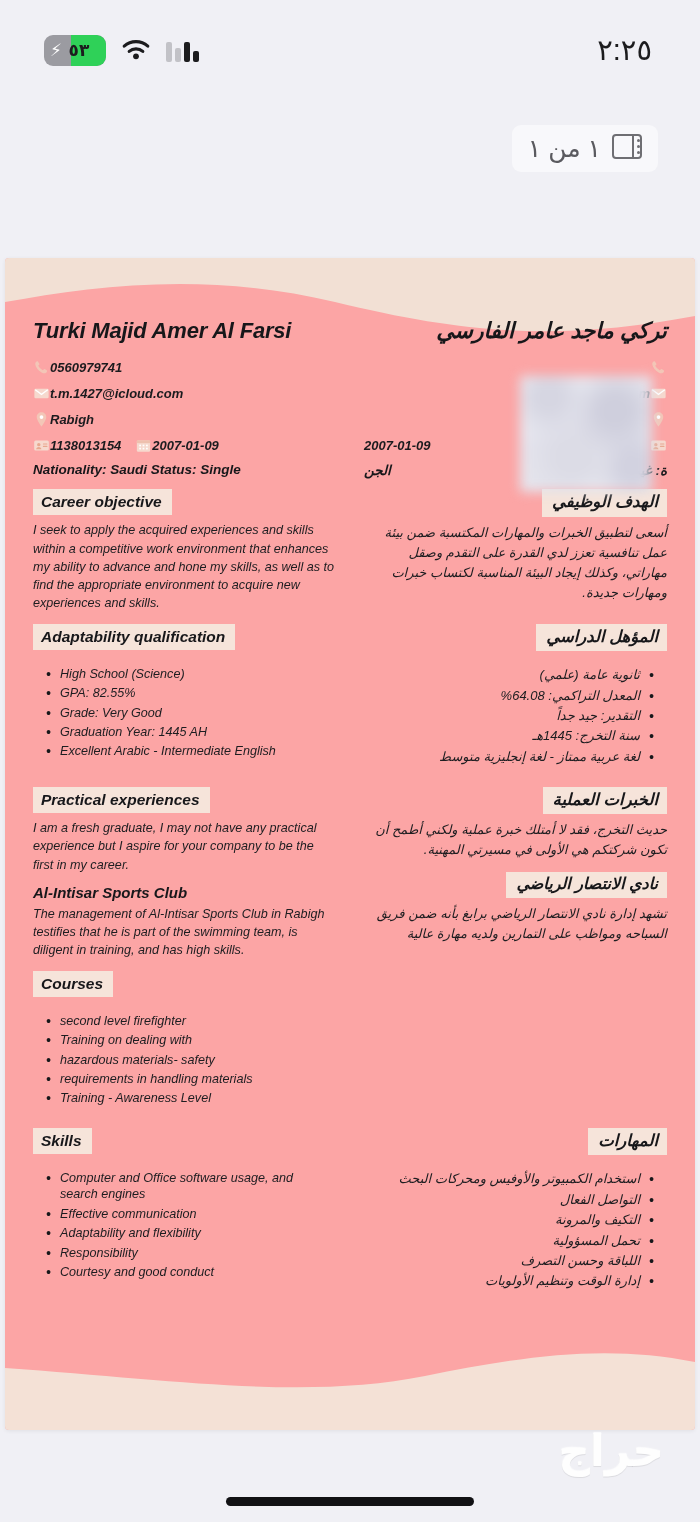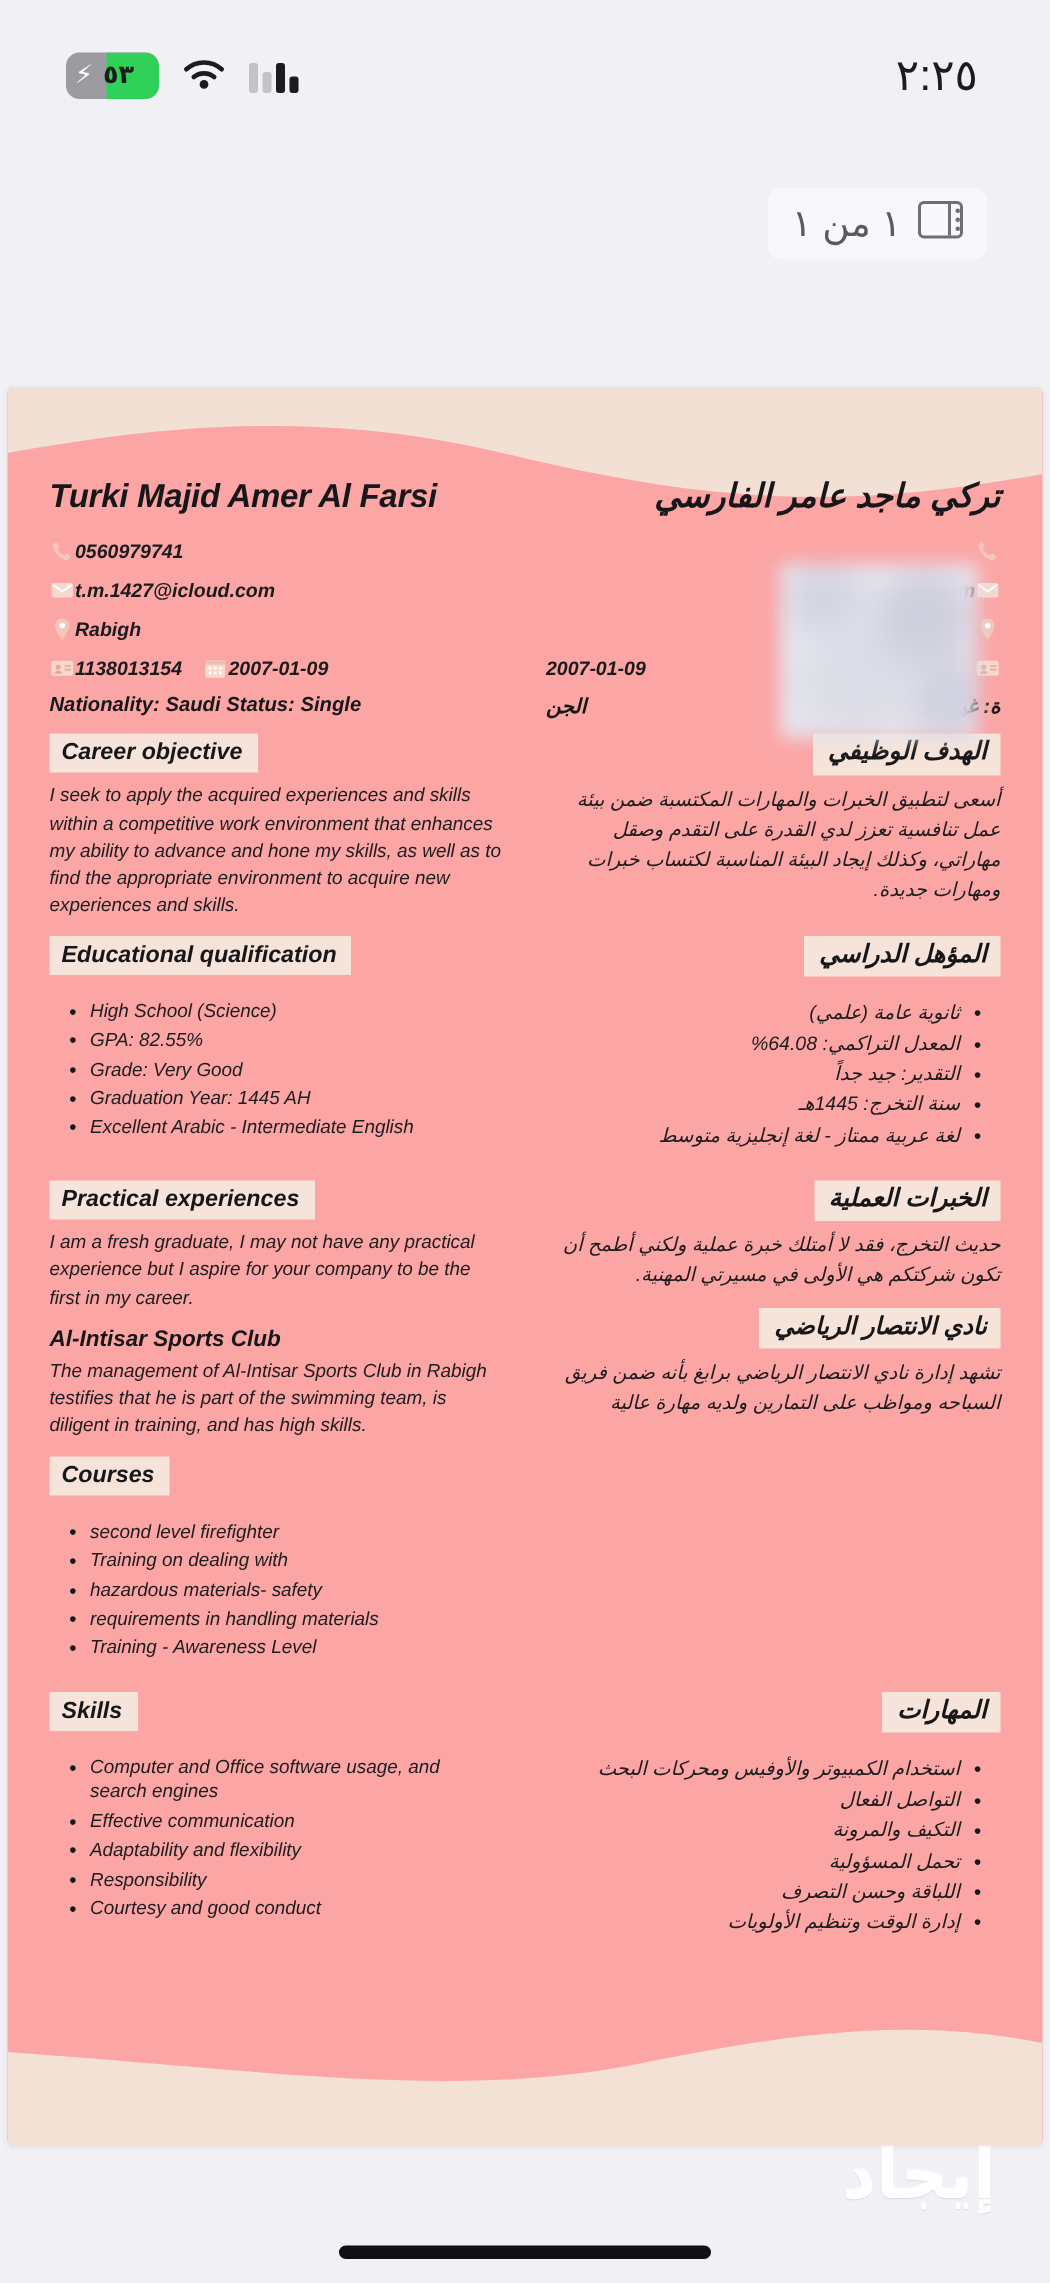--- a/index.html
+++ b/index.html
@@ -332,21 +332,21 @@
           <div class="para">I seek to apply the acquired experiences and skills within a competitive work environment that enhances my ability to advance and hone my skills, as well as to find the appropriate environment to acquire new experiences and skills.</div>
         </div>
         <div class="col-ar">
           <div class="sec-head ar">الهدف الوظيفي</div>
           <div class="para ar">أسعى لتطبيق الخبرات والمهارات المكتسبة ضمن بيئة عمل تنافسية تعزز لدي القدرة على التقدم وصقل مهاراتي، وكذلك إيجاد البيئة المناسبة لكتساب خبرات ومهارات جديدة.</div>
         </div>
       </div>
 
       <div class="row">
         <div class="col-en">
-          <div class="sec-head">Educational qualification</div>
+          <div class="sec-head">Adaptability qualification</div>
           <ul class="blist">
             <li>High School (Science)</li>
             <li>GPA: 82.55%</li>
             <li>Grade: Very Good</li>
             <li>Graduation Year: 1445 AH</li>
             <li>Excellent Arabic - Intermediate English</li>
           </ul>
         </div>
         <div class="col-ar">
           <div class="sec-head ar">المؤهل الدراسي</div>
@@ -418,17 +418,17 @@
 
     <div class="blur-box"></div>
 
     <div class="wave-bot">
       <svg viewBox="0 0 690 80" preserveAspectRatio="none" style="width:100%;height:100%;display:block">
         <path d="M0,80 L690,80 L690,12 C600,-6 520,6 420,26 C300,50 170,30 0,18 Z" fill="#f4e1d6"></path>
       </svg>
     </div>
   </div>
 
-  <div class="watermark">إيجاد</div>
+  <div class="watermark">حراج</div>
 
   <div class="home-bar"></div>
 
 </div>
 
 </body></html>

